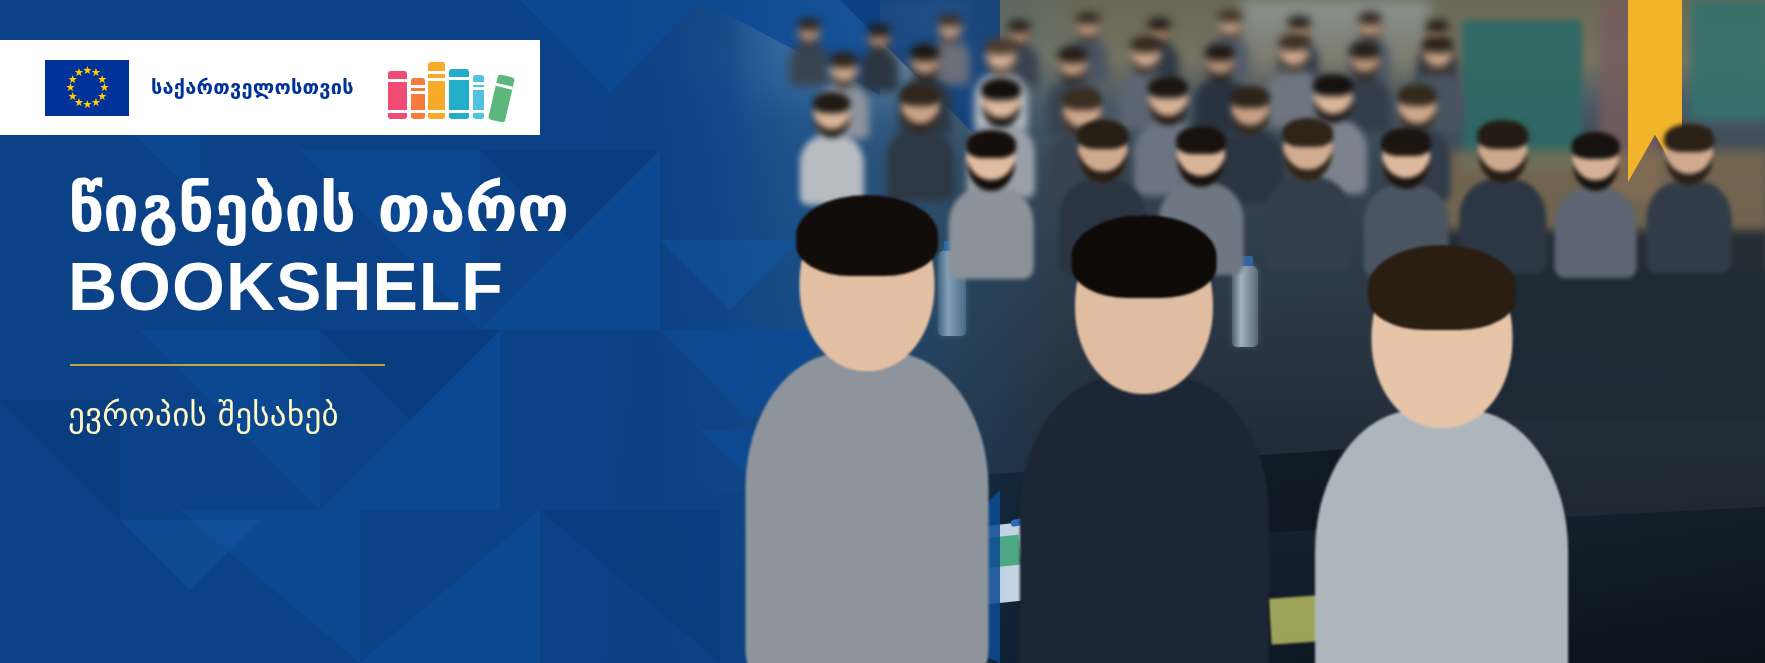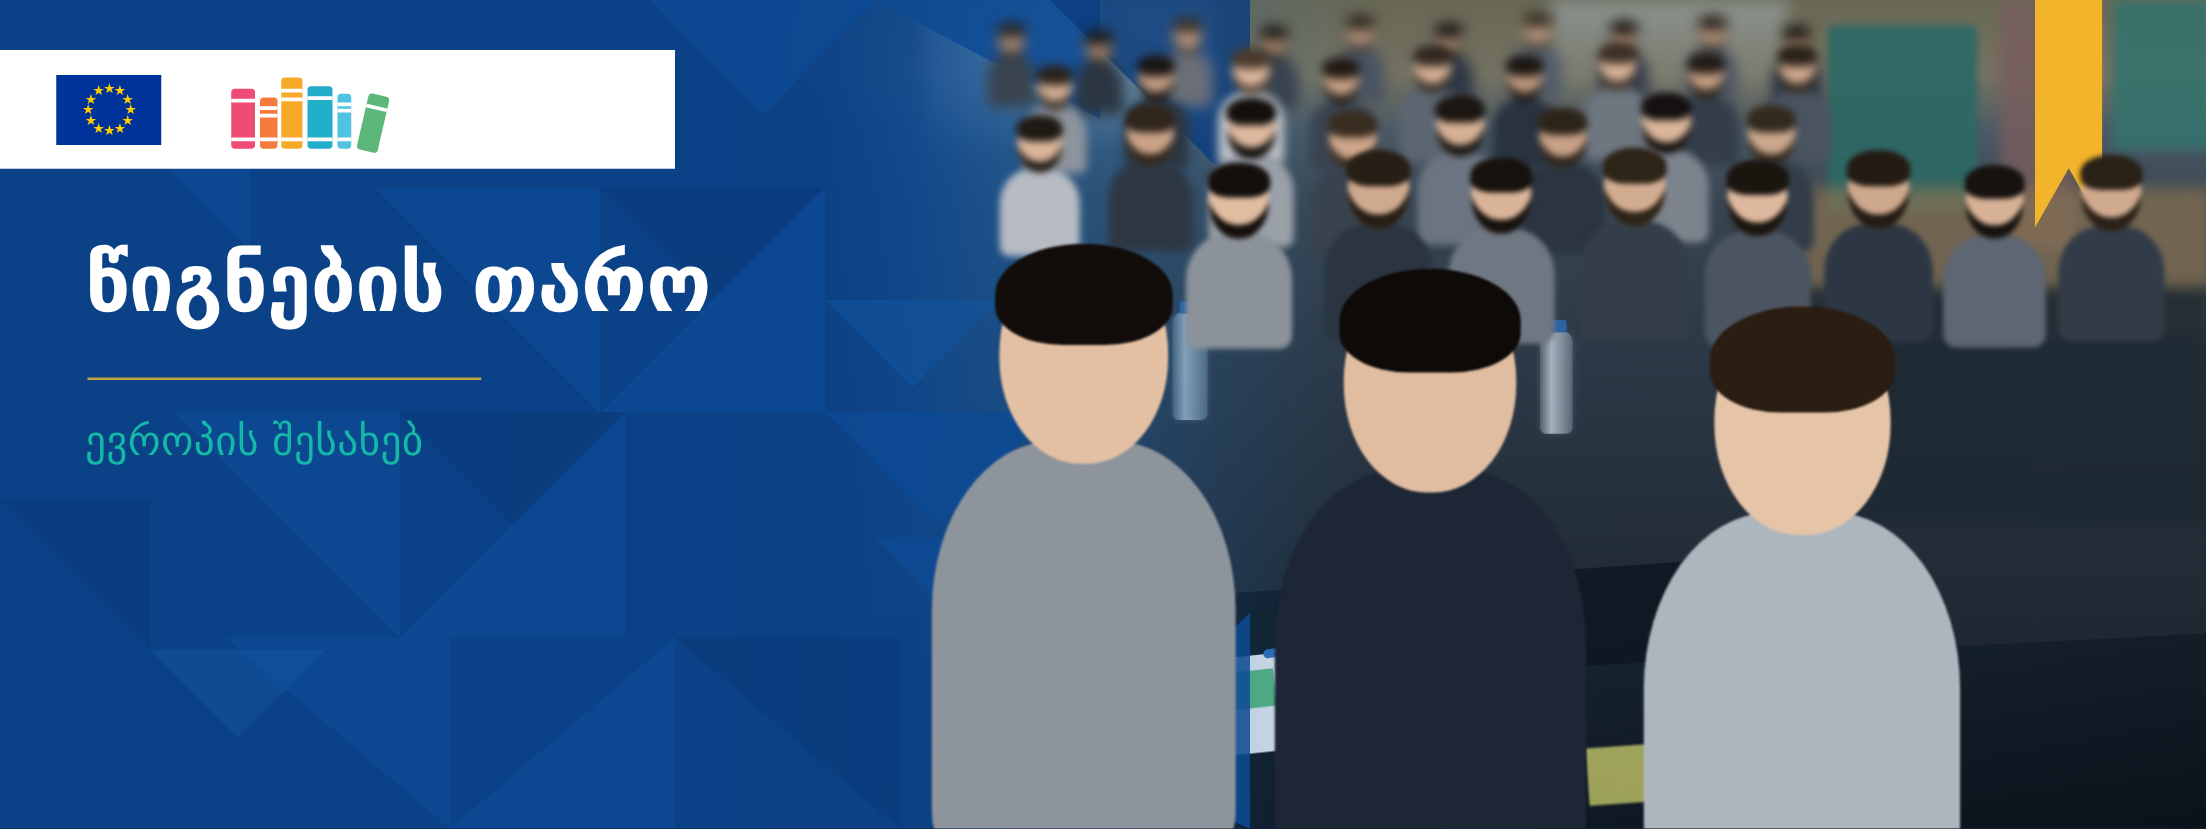--- a/index.html
+++ b/index.html
@@ -95,34 +95,34 @@
   }
   .eu-text { color:#003399; font-weight:700; font-size:20px; line-height:1.22; letter-spacing:.2px; white-space:nowrap; }
   .eu-text div { white-space:nowrap; }
 
   .books { position:relative; width:125px; height:62px; margin-left:12px; flex:0 0 auto; }
   .bk { position:absolute; bottom:0; border-radius:3px; }
   .bk .band { position:absolute; left:0; right:0; background:#ffffff; height:3px; }
   .bk-tilt { position:absolute; bottom:0; }
 
   
-  .headline { position:absolute; left:68px; top:196px; width:780px; }
+  .headline { position:absolute; left:68px; top:177px; width:780px; }
   .t-ka {
     color:#ffffff; font-weight:700; font-size:64px; line-height:1.0;
     letter-spacing:-.5px; white-space:nowrap;
     font-family:"DejaVu Sans","Liberation Sans",sans-serif;
   }
   .t-en {
     color:#ffffff; font-weight:700; font-size:68px; line-height:1.05;
     letter-spacing:1px; margin-top:10px;
     font-family:"Liberation Sans", sans-serif;
   }
   .rule { width:315px; height:2px; background:#c2a33c; margin:42px 0 30px 2px; }
   .s-ka {
-    color:#14b8a6; font-weight:400; font-size:33px; line-height:1.15; letter-spacing:.3px;
+    color:#fef9c3; font-weight:400; font-size:33px; line-height:1.15; letter-spacing:.3px;
     font-family:"DejaVu Sans","Liberation Sans",sans-serif;
   }
   .s-en {
     color:#ffffff; font-weight:300; font-size:36px; line-height:1.15; letter-spacing:1.2px;
     margin-top:6px;
     font-family:"Liberation Sans", sans-serif;
   }
 
   
   .ribbon {
@@ -410,20 +410,21 @@
         <span class="star" style="left: 52.2224px; top: 32px; color: rgb(255, 204, 0);">★</span>
         <span class="star" style="left: 46px; top: 38.2224px; color: rgb(255, 204, 0);">★</span>
         <span class="star" style="left: 37.5px; top: 40.5px; color: rgb(255, 204, 0);">★</span>
         <span class="star" style="left: 29px; top: 38.2224px; color: rgb(255, 204, 0);">★</span>
         <span class="star" style="left: 22.7776px; top: 32px; color: rgb(255, 204, 0);">★</span>
         <span class="star" style="left: 20.5px; top: 23.5px; color: rgb(255, 204, 0);">★</span>
         <span class="star" style="left: 22.7776px; top: 15px; color: rgb(255, 204, 0);">★</span>
         <span class="star" style="left: 29px; top: 8.77757px; color: rgb(255, 204, 0);">★</span>
       </div>
     <div class="eu-text">
+      <div>საქართველოსთვის</div>
     </div>
     <div class="books" id="books">
         <div class="bk" style="left: 0px; width: 19px; height: 48px; background: rgb(238, 75, 117);">
           <div class="band" style="top: 8px;"></div>
           <div class="band" style="bottom: 6px; top: auto;"></div>
         </div>
         <div class="bk" style="left: 23px; width: 14px; height: 41px; background: rgb(244, 123, 60);">
           <div class="band" style="top: 7px;"></div>
           <div class="band" style="top: 13px;"></div>
           <div class="band" style="bottom: 6px; top: auto;"></div>
@@ -443,19 +444,20 @@
           <div class="band" style="bottom: 6px; top: auto;"></div>
         </div>
         <div class="bk-tilt" style="left: 100px; width: 17px; height: 46px; background: rgb(92, 184, 122); transform: rotate(13deg); transform-origin: left bottom; border-radius: 3px;">
           <div class="band" style="position: absolute; left: 0px; right: 0px; top: 9px; height: 3px; background: rgb(255, 255, 255);"></div>
         </div>
       </div>
   </div>
 
   <div class="headline">
     <div class="t-ka">წიგნების თარო</div>
+    <div class="t-en">BOOKSHELF</div>
     <div class="rule"></div>
     <div class="s-ka">ევროპის შესახებ</div>
   </div>
 
   <div class="ribbon"></div>
 
 </div>
 
 </body></html>

